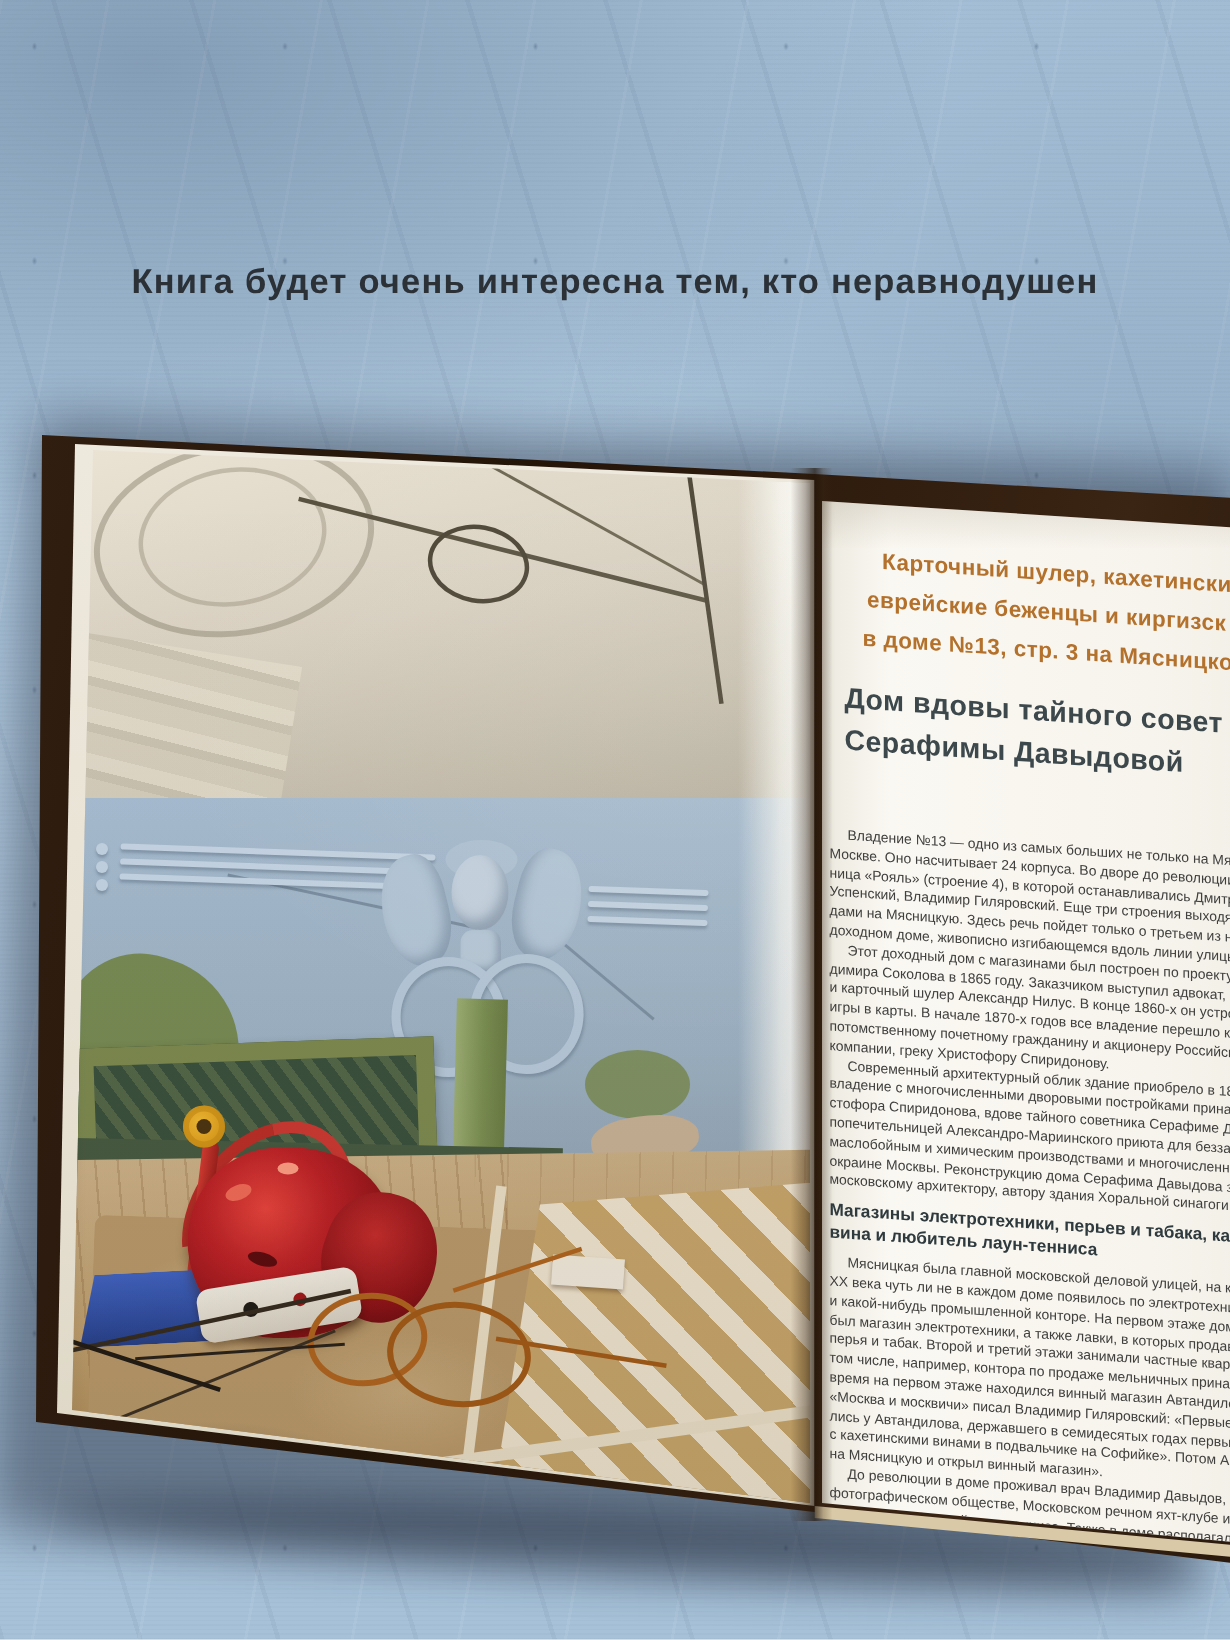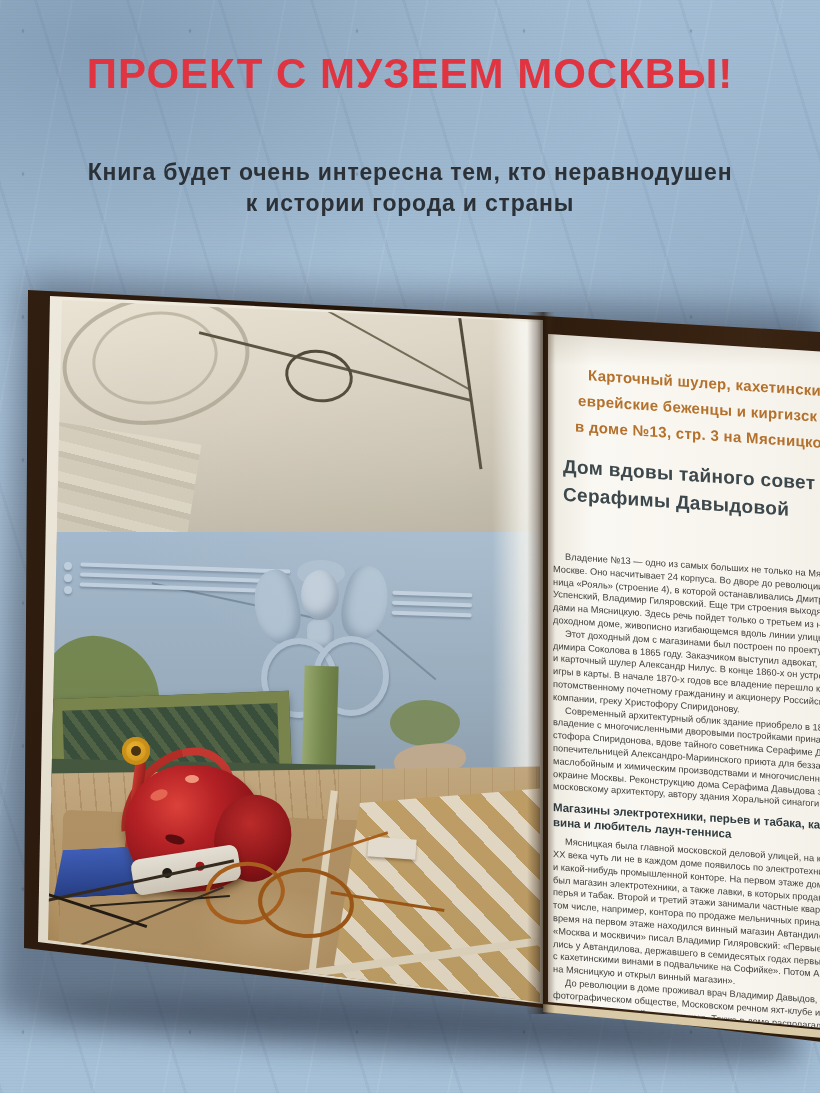--- a/index.html
+++ b/index.html
@@ -16,21 +16,21 @@
       radial-gradient(1000px 700px at 45% 55%, rgba(255,255,255,.20), transparent 60%),
       radial-gradient(2.5px 4px at 23px 31px, rgba(45,65,95,.33), transparent 70%),
       repeating-linear-gradient(100deg, rgba(255,255,255,.07) 0 2px, transparent 2px 70px),
       repeating-linear-gradient(73deg, rgba(50,70,100,.06) 0 3px, transparent 3px 88px),
       repeating-linear-gradient(0deg, rgba(60,80,110,.03) 0 1px, transparent 1px 3px);
     background-size:auto,auto,auto,167px 143px,auto,auto,auto;}
 
   
   #headline{left:0;top:50px;width:820px;text-align:center;
     font-size:42px;font-weight:bold;line-height:48px;letter-spacing:1px;color:#e03440;}
-  #subtitle{left:0;top:157px;width:820px;text-align:center;
+  #subtitle{left:0;top:172px;width:820px;text-align:center;
     font-size:23px;font-weight:bold;line-height:31px;letter-spacing:.8px;color:#2b3137;}
 
   
   #book-shadow{left:6px;top:296px;width:806px;height:742px;background:rgba(25,32,48,.45);
     border-radius:10px;transform:rotate(2.5deg);filter:blur(18px);}
   #book-shadow2{left:30px;top:1008px;width:780px;height:42px;background:rgba(18,24,40,.42);
     border-radius:50%;transform:rotate(3deg);filter:blur(14px);}
   #cover{left:0;top:0;width:824px;height:1093px;
     clip-path:polygon(28px 290px,543px 316px,822px 332px,822px 1042px,543px 1008px,24px 948px);
     background:linear-gradient(100deg,#332012 0%,#241509 40%,#3a2413 80%,#2a1a0d 100%);}
@@ -180,25 +180,23 @@
   #gutter{left:527px;top:312px;width:28px;height:702px;
     background:linear-gradient(90deg,transparent,rgba(45,28,14,.35) 35%,rgba(35,22,10,.65) 58%,rgba(60,40,20,.25) 78%,transparent);}
 </style>
 </head>
 <body>
 
 <div class="abs" id="bg"></div>
 <div class="abs" id="bg-tex"></div>
 
 <div class="abs" id="headline">
-  <div>ПРОЕКТ С МУЗЕЕМ МОСКВЫ!</div>
 </div>
 <div class="abs" id="subtitle">
   <div>Книга будет очень интересна тем, кто неравнодушен</div>
-  <div>к истории города и страны</div>
 </div>
 
 <div class="abs" id="book-shadow"></div>
 <div class="abs" id="book-shadow2"></div>
 <div class="abs" id="cover"></div>
 <div class="abs" id="stack-left"></div>
 <div class="abs" id="stack-right"></div>
 
 <div class="abs" id="photo">
   <div class="abs ceiling"></div>

